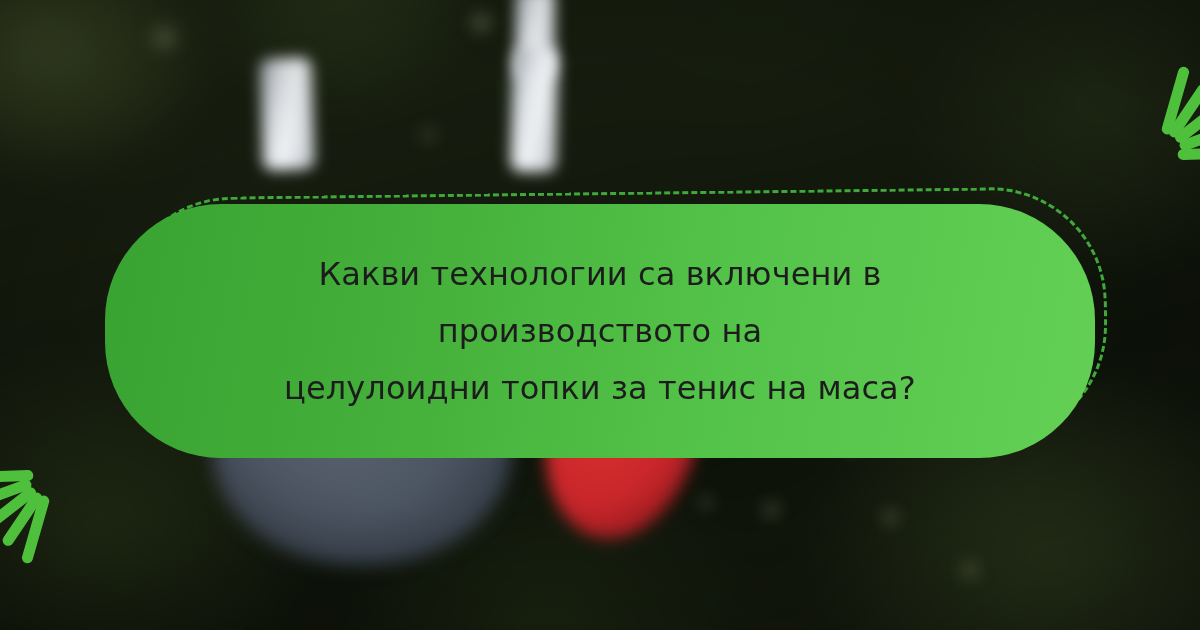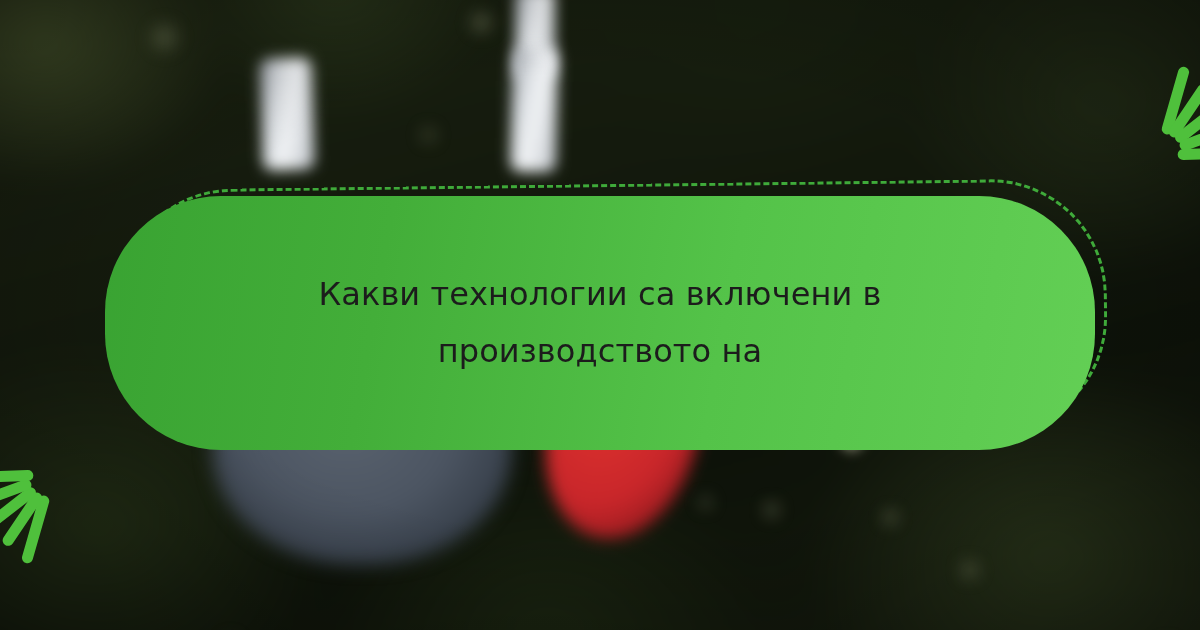--- a/index.html
+++ b/index.html
@@ -101,21 +101,21 @@
     border-radius:6px;
     background:#4fc03c;
     transform-origin:50% 0%;
   }
   #burst-topright { left:1150px; top:150px; }
   #burst-bottomleft { left:50px; top:480px; }
 
   
   #card-wrap {
     position:absolute;
-    left:105px; top:196px;
+    left:105px; top:204px;
     width:990px; height:254px;
   }
   .dashed-outline {
     position:absolute;
     left:12px; top:-12px;
     width:990px; height:254px;
     border:3px dashed #3faa3a;
     border-radius:116px;
     transform:rotate(-0.7deg);
   }
@@ -171,17 +171,18 @@
       <div class="ray" style="height: 66px; background: rgb(79, 192, 60); left: 0px; top: 0px; transform: rotate(52deg) translate(-50%, 22px);"></div>
       <div class="ray" style="height: 62px; background: rgb(79, 192, 60); left: 0px; top: 0px; transform: rotate(70deg) translate(-50%, 24px);"></div>
       <div class="ray" style="height: 70px; background: rgb(79, 192, 60); left: 0px; top: 0px; transform: rotate(88deg) translate(-50%, 22px);"></div>
     </div>
 
   <div id="card-wrap">
     <div class="dashed-outline"></div>
     <div class="card">
       <div class="card-text">
         <span>Какви технологии са включени в производството на</span><br>
+        <span>целулоидни топки за тенис на маса?</span>
       </div>
     </div>
   </div>
 
 </div>
 
 </body></html>

